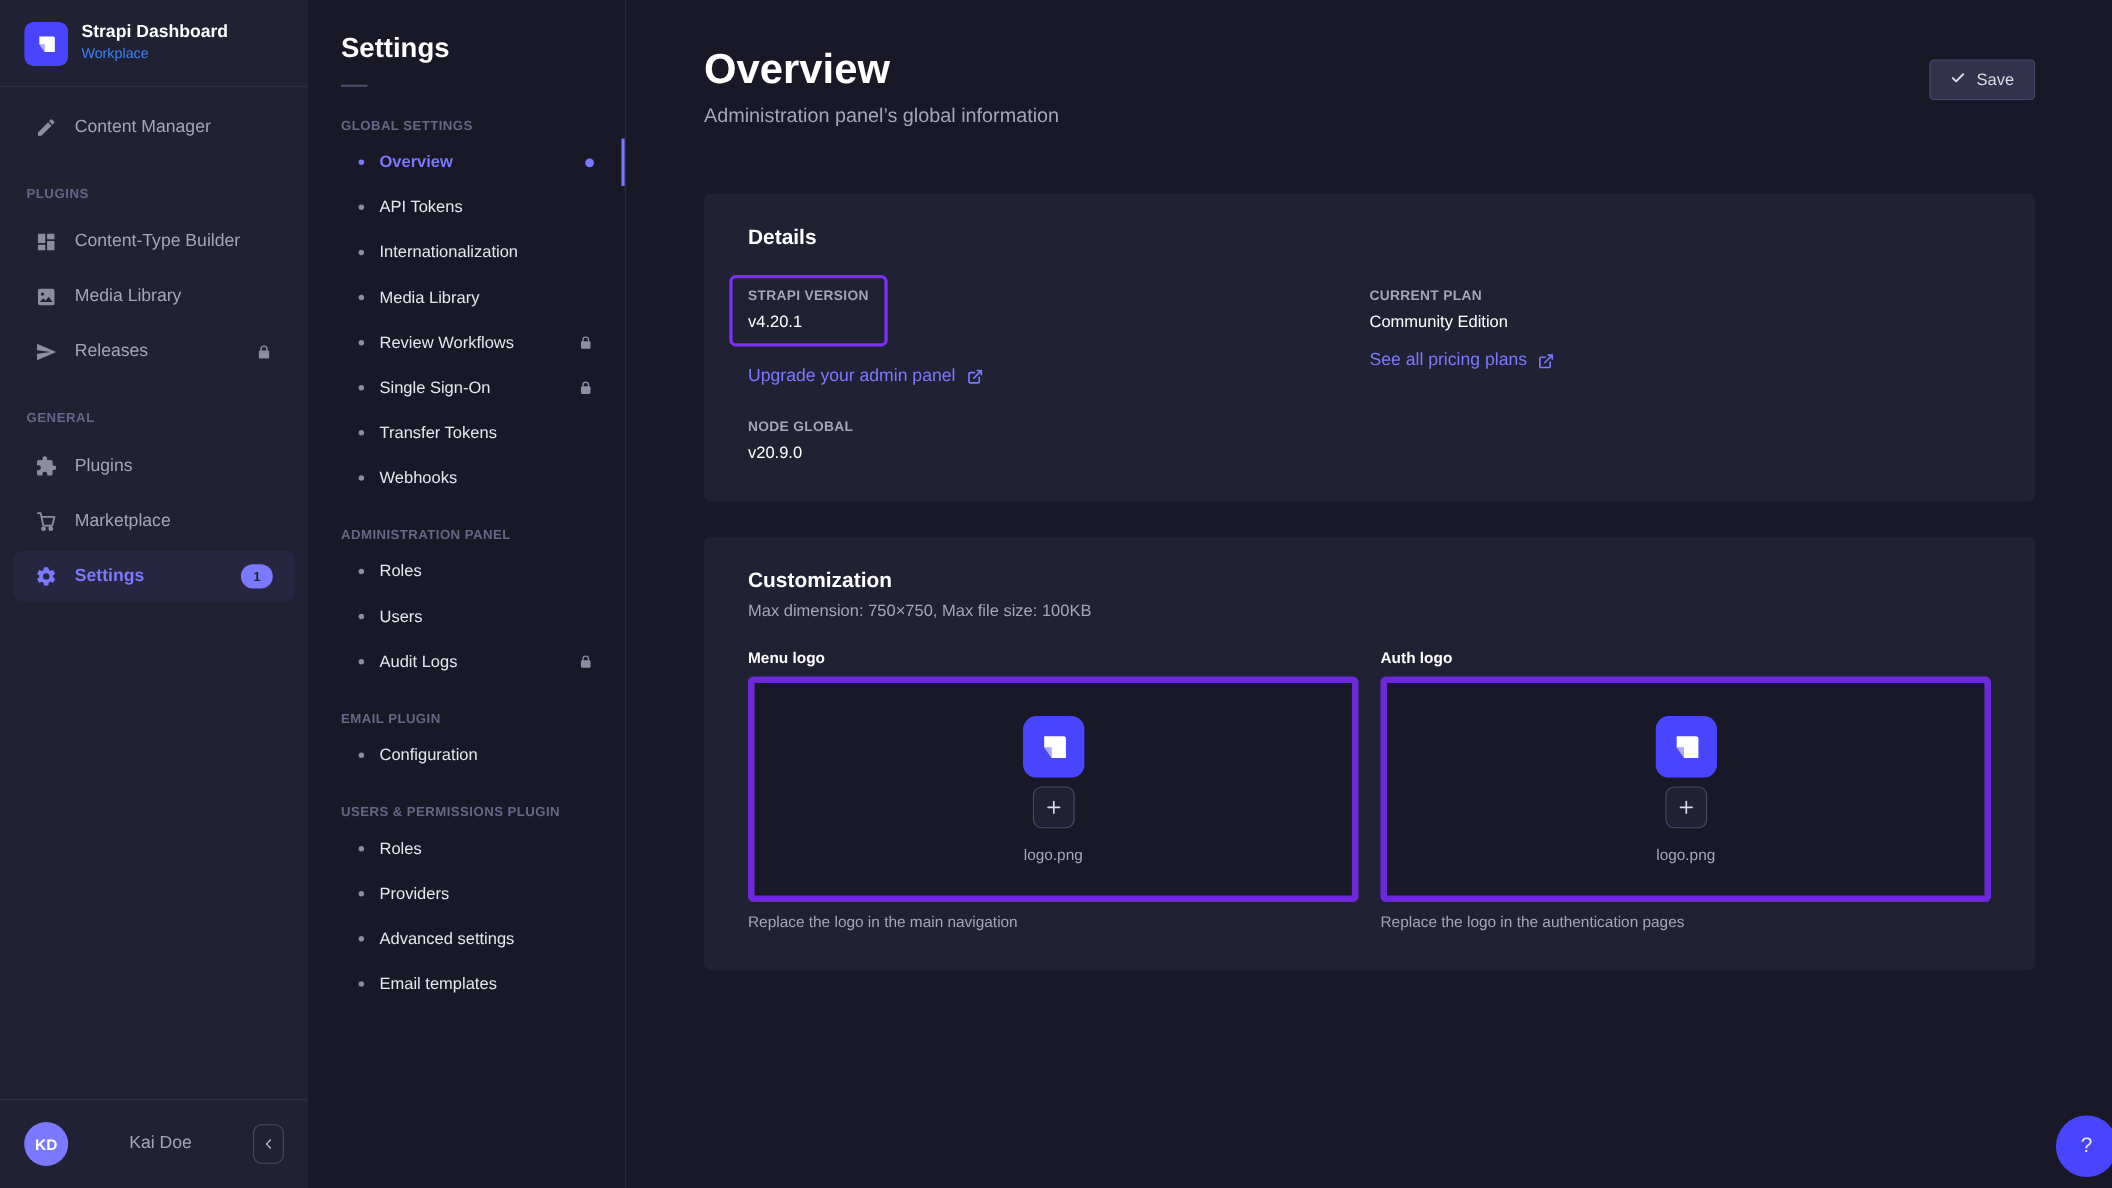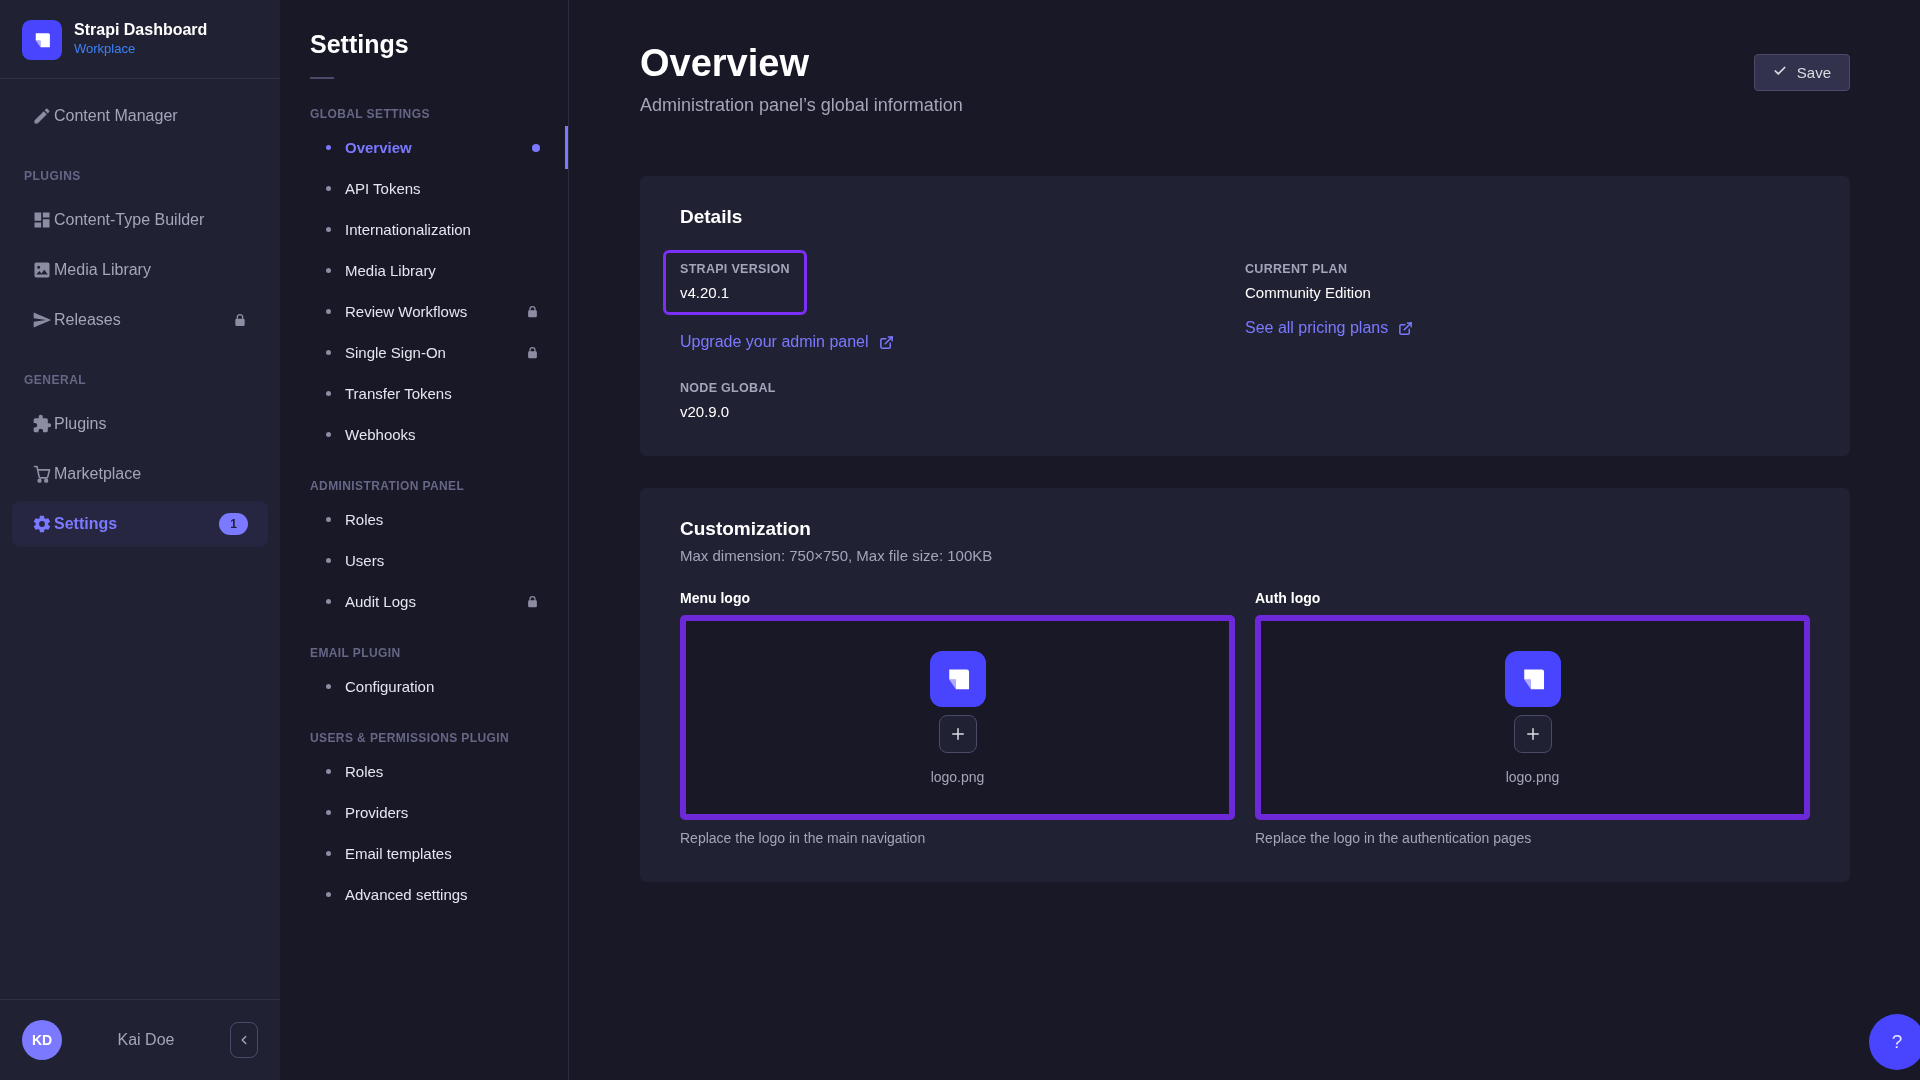--- a/index.html
+++ b/index.html
@@ -7,21 +7,21 @@
   body { display:flex; background:#181826; color:#fff; overflow:hidden; }
 
   
   .main-nav { width:280px; background:#212134; display:flex; flex-direction:column; flex-shrink:0; }
   .brand { display:flex; align-items:flex-start; gap:12px; padding:20px 22px 18px; }
   .brand-logo { width:40px; height:40px; flex-shrink:0; }
   .brand-name { font-size:16px; font-weight:700; color:#fff; line-height:1.2; }
   .brand-sub { font-size:13px; color:#3b82f6; margin-top:2px; }
   .nav-divider { height:1px; background:#2f2f45; }
   .main-nav nav { flex:1; padding-top:10px; }
-  .nav-item { display:flex; align-items:center; gap:2px; margin:4px 12px; padding:0 20px; height:46px;
+  .nav-item { display:flex; align-items:center; gap:16px; margin:4px 12px; padding:0 20px; height:46px;
               border-radius:8px; color:#a5a5ba; font-size:16px; cursor:pointer; }
   .nav-item .icon { width:20px; height:20px; display:grid; place-items:center; color:#8c8ca3; }
   .nav-item .icon svg { width:20px; height:20px; }
   .nav-item.active { background:#262640; color:#7b79ff; font-weight:700; }
   .nav-item.active .icon { color:#7b79ff; }
   .nav-item .lock { margin-left:auto; color:#8c8ca3; display:grid; place-items:center; }
   .badge { margin-left:auto; background:#7b79ff; color:#212134; font-size:12px; font-weight:700;
            border-radius:12px; min-width:29px; height:22px; display:grid; place-items:center; padding:0 8px; }
   .section-title { font-size:12px; font-weight:700; color:#666687; letter-spacing:.5px; padding:26px 24px 10px; }
   .nav-footer { border-top:1px solid #2f2f45; padding:20px 22px; display:flex; align-items:center; }
@@ -287,25 +287,25 @@
   <div class="sub-item">
     <span class="bullet"></span>
     <span>Roles</span>
   </div>
   <div class="sub-item">
     <span class="bullet"></span>
     <span>Providers</span>
   </div>
   <div class="sub-item">
     <span class="bullet"></span>
+    <span>Advanced settings</span>
+  </div>
+  <div class="sub-item">
+    <span class="bullet"></span>
     <span>Email templates</span>
-  </div>
-  <div class="sub-item">
-    <span class="bullet"></span>
-    <span>Advanced settings</span>
   </div>
 </aside>
 
 <main>
   <div class="page-header">
     <div>
       <h1 class="page-title">Overview</h1>
       <div class="page-subtitle">Administration panel’s global information</div>
     </div>
     <button class="save-btn">

